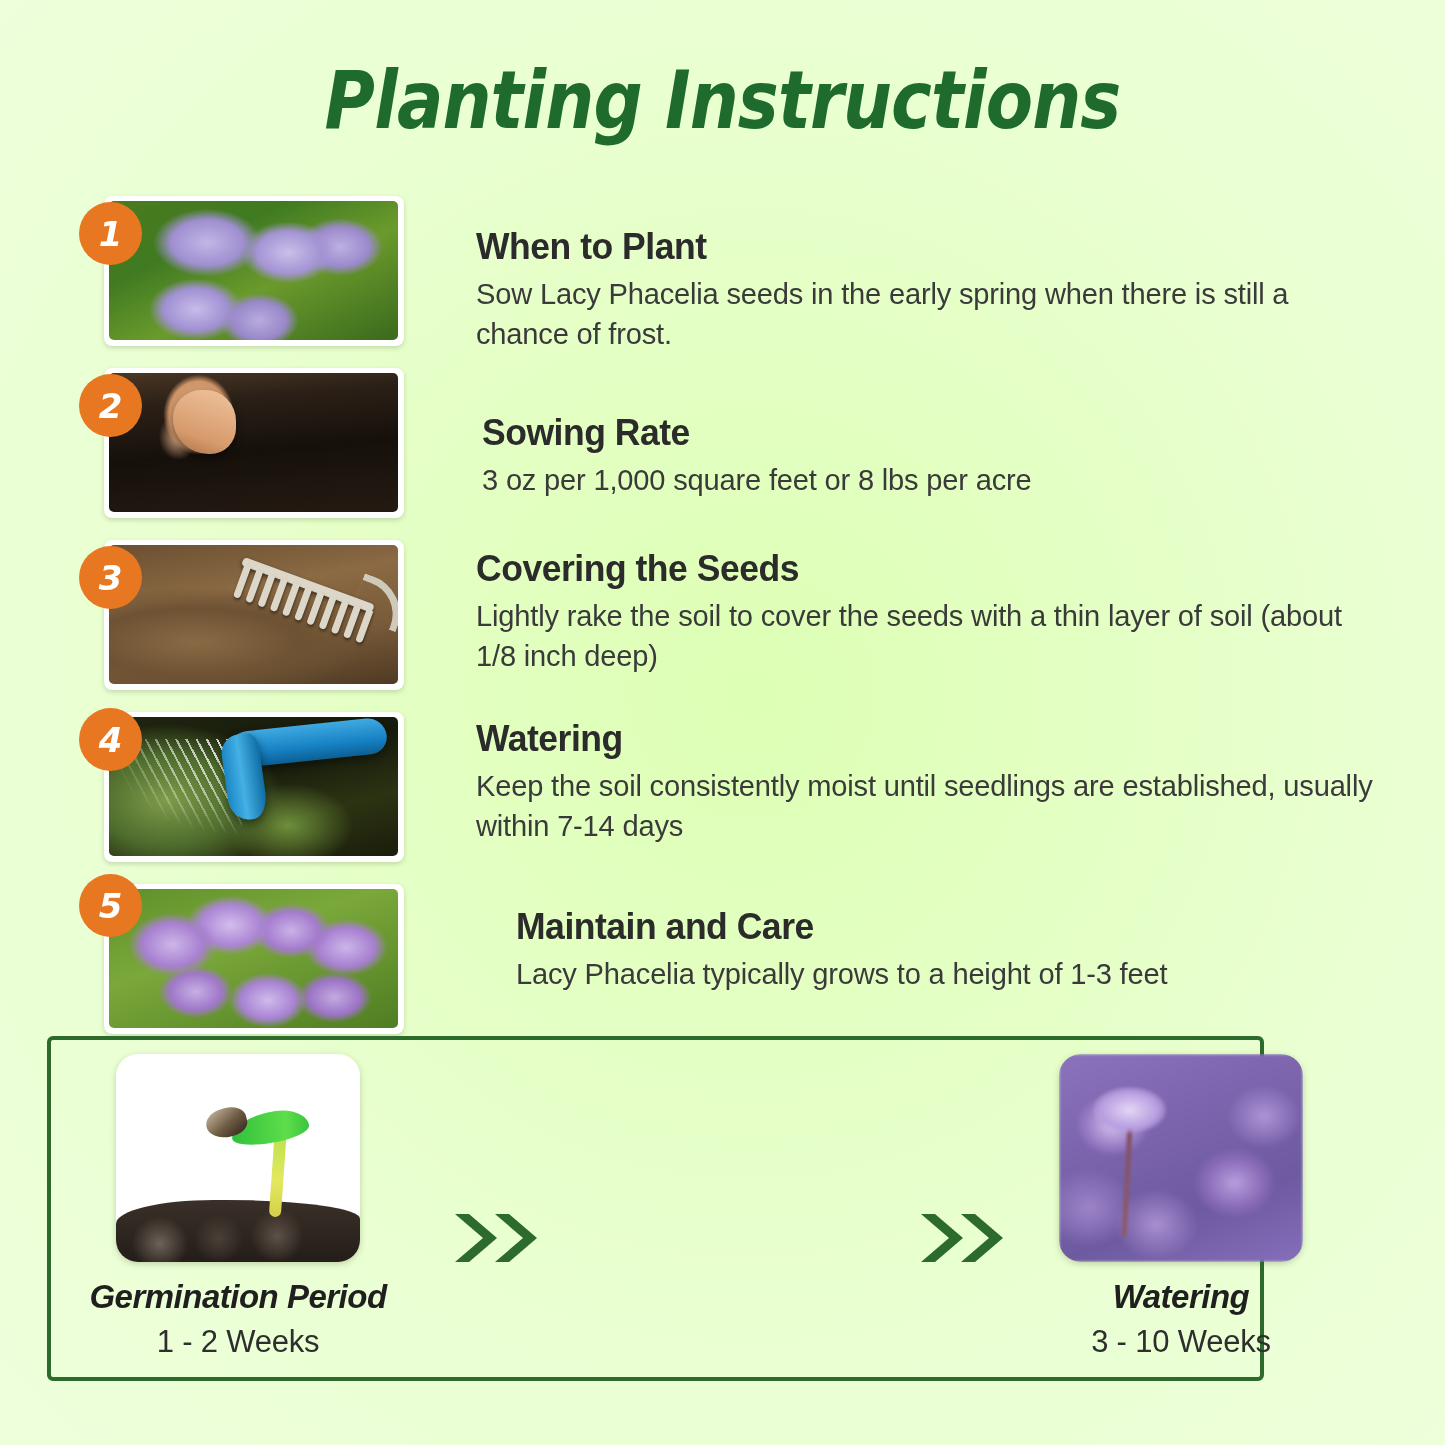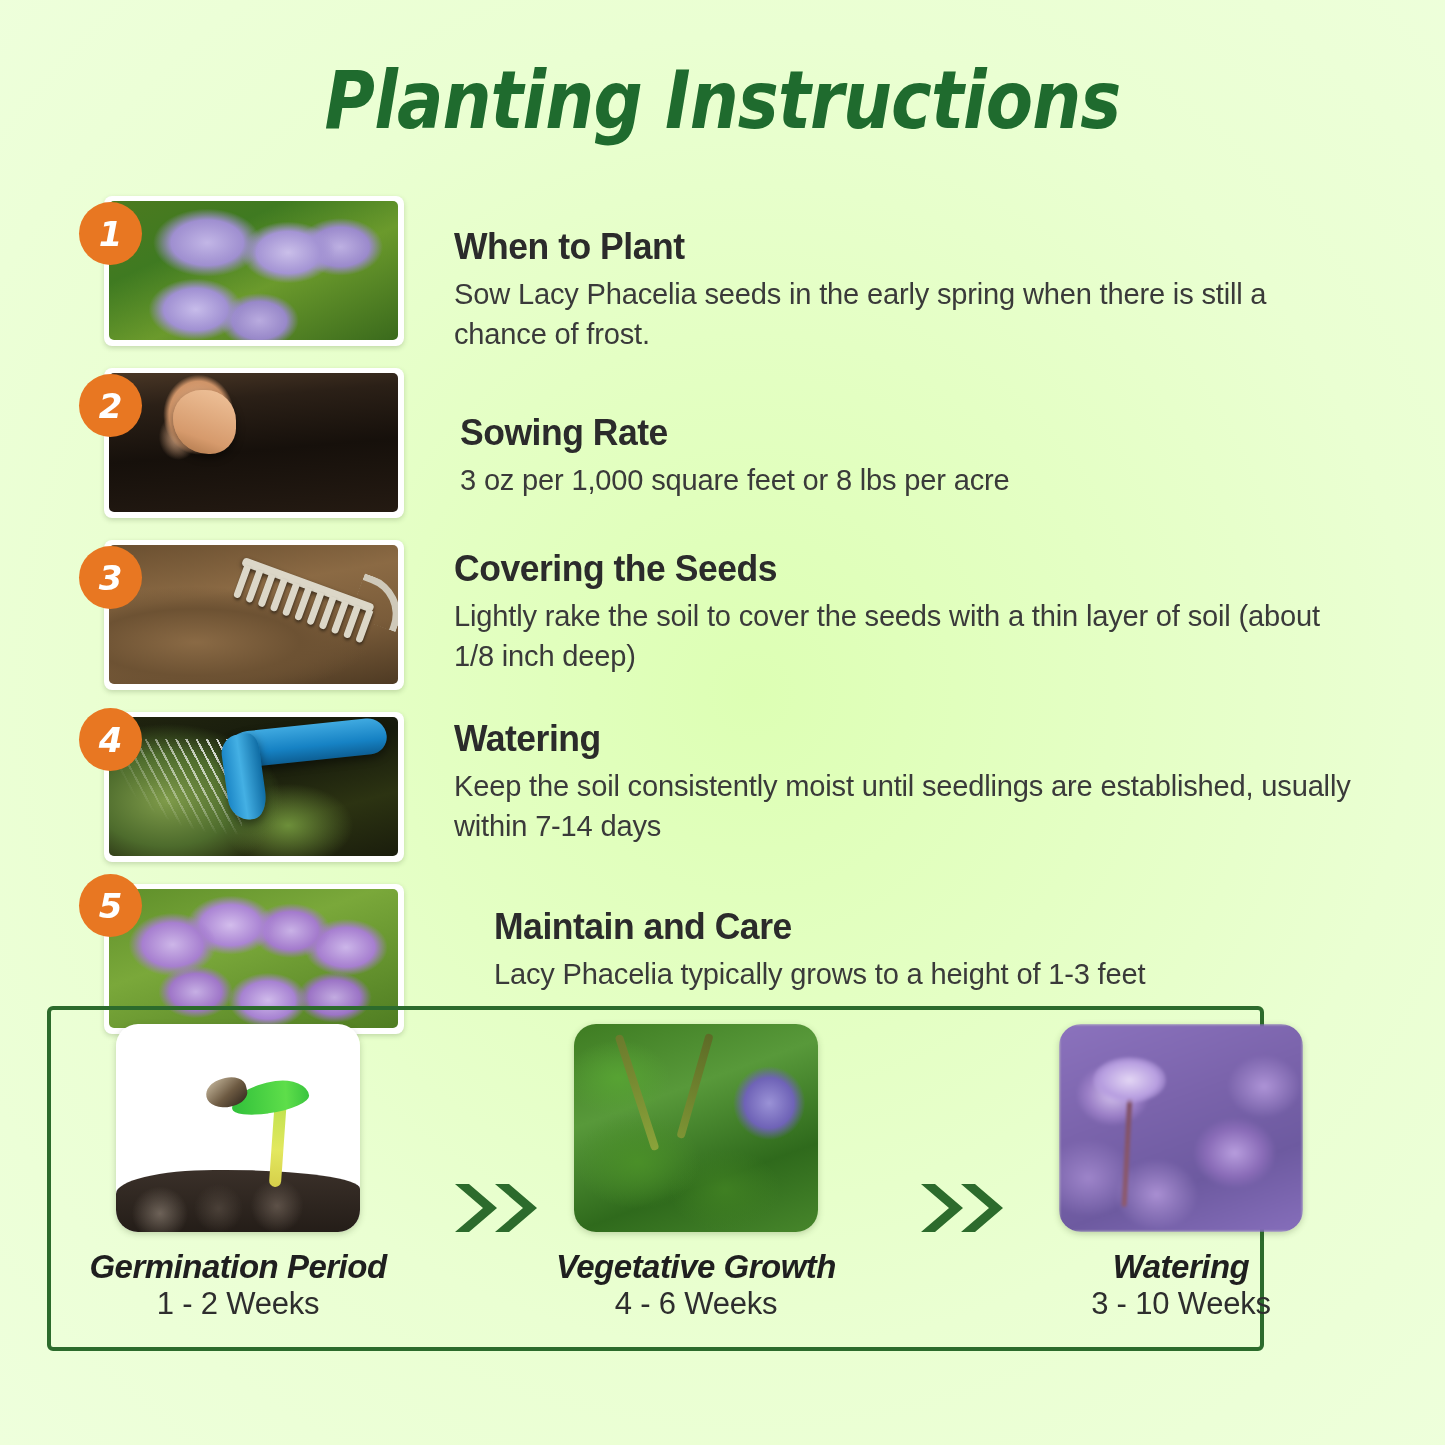--- a/index.html
+++ b/index.html
@@ -53,21 +53,21 @@
     border-radius:50%;
     background:#e87722;
     color:#fff;
     font-size:34px;
     font-weight:bold;
     font-style:italic;
     display:flex;align-items:center;justify-content:center;
     z-index:5;
     font-family:"DejaVu Sans","Liberation Sans",sans-serif;
   }
-  .txt{position:absolute;left:454px;width:940px;}
+  .txt{position:absolute;left:476px;width:940px;}
   .txt h3{
     margin:0 0 6px 0;
     font-size:37px;
     font-weight:bold;
     color:#2b2b2b;
     letter-spacing:-0.5px;
     transform:scaleX(0.96);transform-origin:left center;
   }
   .txt p{
     margin:0;
@@ -166,39 +166,39 @@
     position:absolute;left:0;top:16%;width:46%;height:76%;
     background:
       repeating-linear-gradient(62deg, rgba(255,255,255,.85) 0 2px, rgba(255,255,255,0) 2px 9px);
     -webkit-mask-image:radial-gradient(ellipse 100% 90% at 95% 8%, #000 10%, rgba(0,0,0,.6) 55%, rgba(0,0,0,0) 92%);
             mask-image:radial-gradient(ellipse 100% 90% at 95% 8%, #000 10%, rgba(0,0,0,.6) 55%, rgba(0,0,0,0) 92%);
     border-radius:0 0 0 60%;
   }
 
   
   .panel{
-    position:absolute;left:47px;top:1006px;
+    position:absolute;left:47px;top:1036px;
     width:1217px;height:345px;
     border:4px solid #2c6b2c;
     border-radius:6px;
     box-sizing:border-box;
   }
   .stage{position:absolute;top:14px;width:330px;text-align:center;}
   .stage-img{
     width:244px;height:208px;margin:0 auto;
     border-radius:22px;overflow:hidden;position:relative;
     box-shadow:0 2px 6px rgba(60,80,40,.25);
   }
   .stage-name{
     margin-top:16px;
     font-size:33px;font-weight:bold;font-style:italic;
     color:#1f1f1f;letter-spacing:-0.5px;
   }
   .stage-dur{
-    margin-top:0;
+    margin-top:8px;
     font-size:31px;color:#2e2e2e;letter-spacing:-0.2px;
   }
   .arrow{
     position:absolute;top:168px;
     color:#2c6b2c;
     display:flex;align-items:center;
   }
   .arrow svg{display:block;}
 
   
@@ -382,30 +382,20 @@
       <div class="stage-dur">1 - 2 Weeks</div>
     </div>
 
     <div class="arrow" style="left:398px;">
       <svg width="96" height="60" viewBox="0 0 96 60" aria-hidden="true">
         <path d="M6 6 L34 30 L6 54 L20 54 L48 30 L20 6 Z" fill="#2c6b2c"></path>
         <path d="M46 6 L74 30 L46 54 L60 54 L88 30 L60 6 Z" fill="#2c6b2c"></path>
       </svg>
     </div>
 
-    <div class="stage" style="left:480px;">
-      <div class="stage-img">
-        <div class="ph ph-veg">
-          <div class="frond"></div>
-          <div class="frond2"></div>
-        </div>
-      </div>
-      <div class="stage-name">Vegetative Growth</div>
-      <div class="stage-dur">4 - 6 Weeks</div>
-    </div>
 
     <div class="arrow" style="left:864px;">
       <svg width="96" height="60" viewBox="0 0 96 60" aria-hidden="true">
         <path d="M6 6 L34 30 L6 54 L20 54 L48 30 L20 6 Z" fill="#2c6b2c"></path>
         <path d="M46 6 L74 30 L46 54 L60 54 L88 30 L60 6 Z" fill="#2c6b2c"></path>
       </svg>
     </div>
 
     <div class="stage" style="left:965px;">
       <div class="stage-img">

